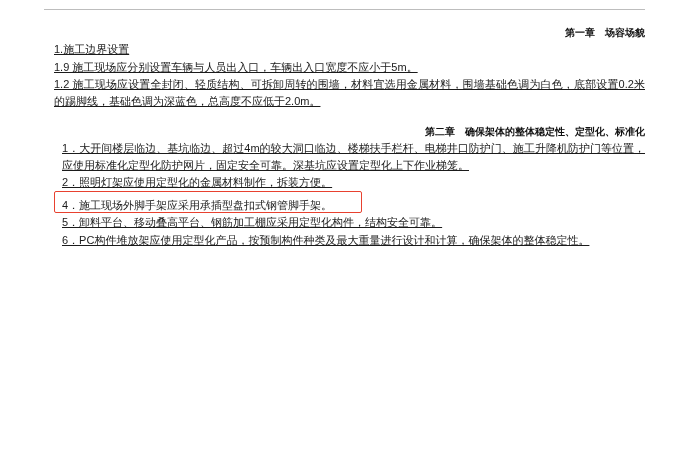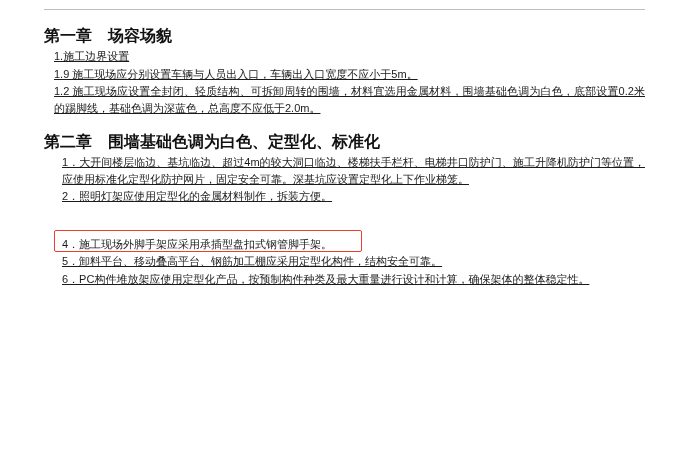--- a/index.html
+++ b/index.html
@@ -30,43 +30,43 @@
     margin-top: 14px;
     margin-bottom: 0;
     color: #111;
   }
   .title-rule {
     border: 0;
     border-top: 1px solid #bdbdbd;
     margin: 9px 0 0 0;
   }
   .chapter {
-    text-align: left;
-    font-size: 16px;
+    text-align: right;
+    font-size: 10px;
     font-weight: bold;
     margin-top: 16px;
     color: #111;
   }
   .para {
     font-size: 11px;
     line-height: 1.5;
     margin-top: 1px;
     text-align: justify;
     color: #1b1b1b;
     text-decoration: underline;
   }
   .para.indent1 {
     padding-left: 10px;
   }
   .para.indent2 {
     padding-left: 18px;
   }
   .highlight-row {
     position: relative;
-    margin-top: 29px;
+    margin-top: 4px;
     padding-left: 18px;
   }
   .highlight-box {
     position: absolute;
     left: 10px;
     top: -4px;
     width: 308px;
     height: 22px;
     border: 1.4px solid #e8412f;
     border-radius: 2px;
@@ -86,21 +86,21 @@
 <div class="page">
 
   <hr class="title-rule">
 
   <div class="chapter">第一章　场容场貌</div>
 
   <div class="para indent1">1.施工边界设置</div>
   <div class="para indent1">1.9  施工现场应分别设置车辆与人员出入口，车辆出入口宽度不应小于5m。</div>
   <div class="para indent1">1.2  施工现场应设置全封闭、轻质结构、可拆卸周转的围墙，材料宜选用金属材料，围墙基础色调为白色，底部设置0.2米的踢脚线，基础色调为深蓝色，总高度不应低于2.0m。</div>
 
-  <div class="chapter">第二章　围墙基础色调为白色、定型化、标准化</div>
+  <div class="chapter">第二章　确保架体的整体稳定性、定型化、标准化</div>
 
   <div class="para indent2">1．大开间楼层临边、基坑临边、超过4m的较大洞口临边、楼梯扶手栏杆、电梯井口防护门、施工升降机防护门等位置，应使用标准化定型化防护网片，固定安全可靠。深基坑应设置定型化上下作业梯笼。</div>
   <div class="para indent2">2．照明灯架应使用定型化的金属材料制作，拆装方便。</div>
 
   <div class="highlight-row">
     <span class="highlight-box"></span>
     <span class="txt">4．施工现场外脚手架应采用承插型盘扣式钢管脚手架。</span>
   </div>
 
   <div class="para indent2">5．卸料平台、移动叠高平台、钢筋加工棚应采用定型化构件，结构安全可靠。</div>

